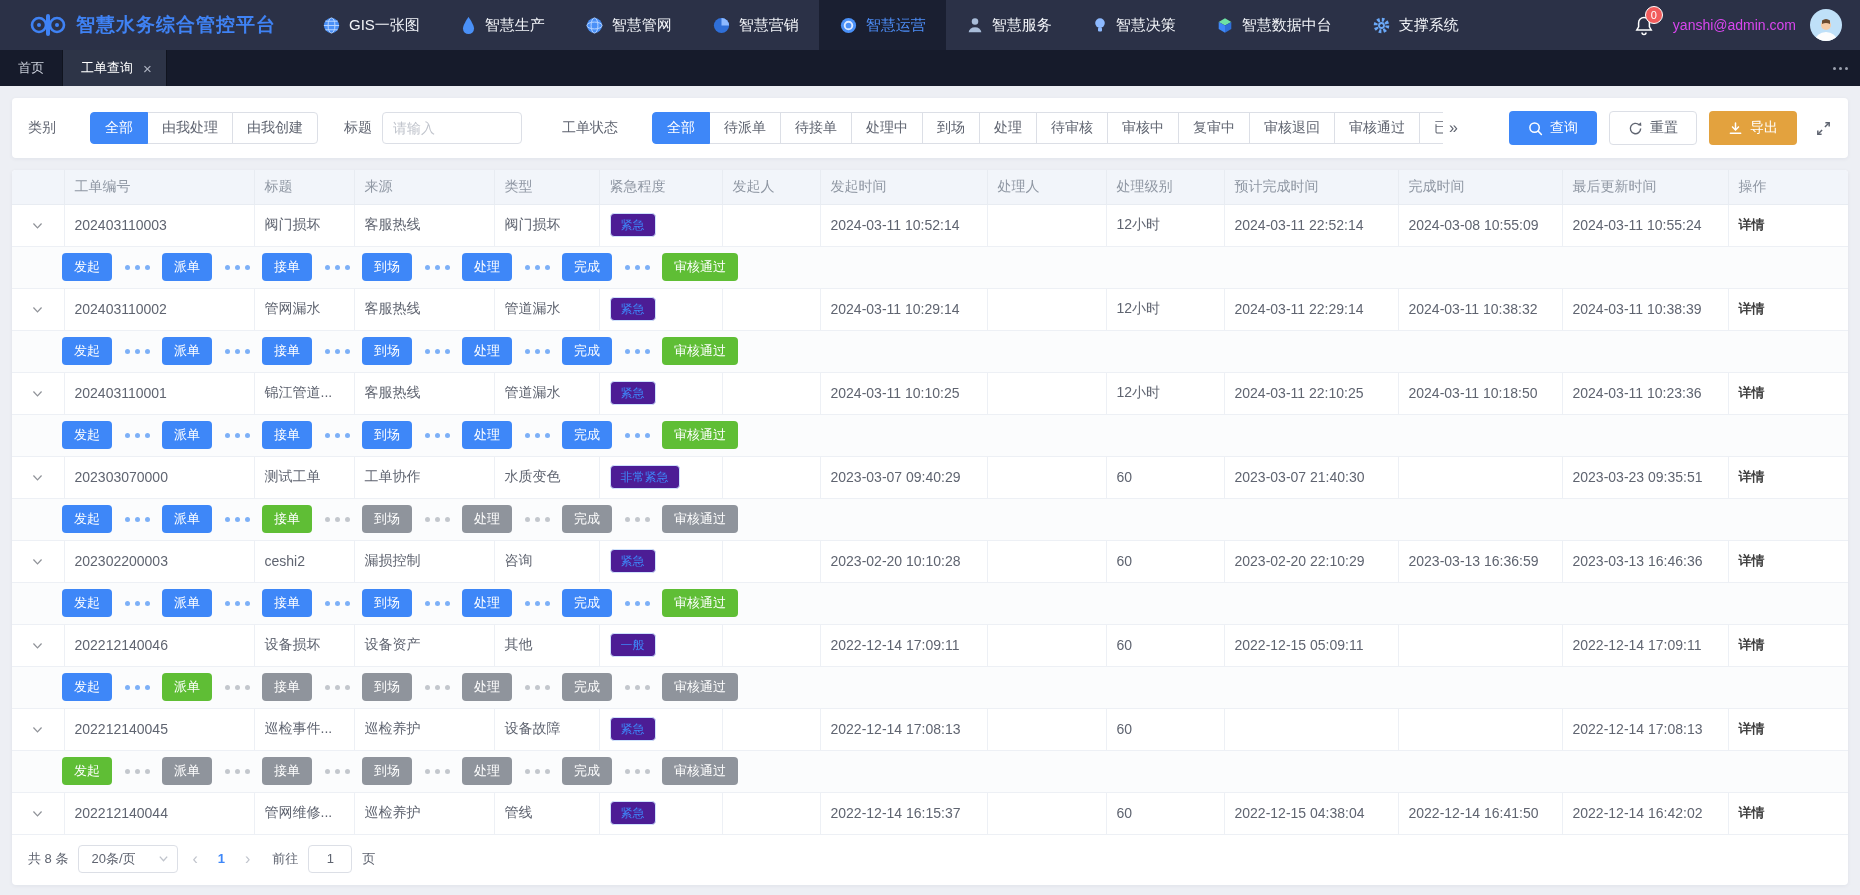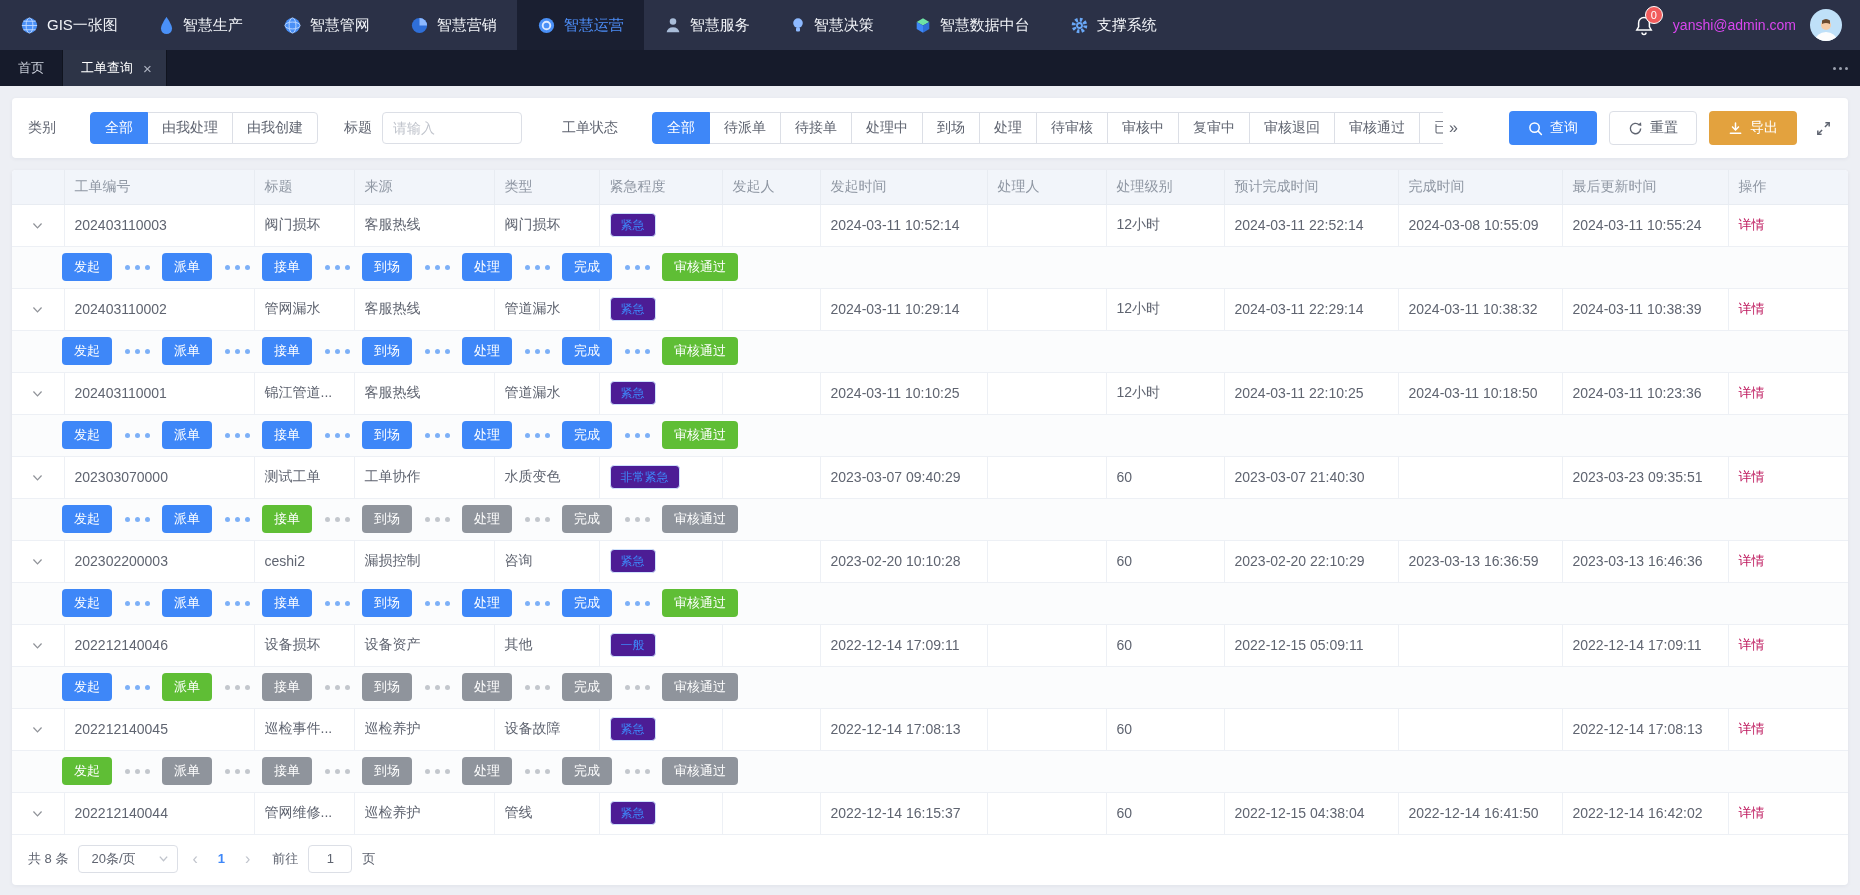--- a/index.html
+++ b/index.html
@@ -58,21 +58,21 @@
   thead th { height:34px; background:#f2f5fa; color:#8f97a3; font-size:14px; font-weight:normal; text-align:left;
     padding:0 10px; border-bottom:1px solid #e8ecf2; border-right:1px solid #e8ecf2; white-space:nowrap; overflow:hidden; }
   thead th:last-child { border-right:none; }
   tbody td { height:42px; font-size:14px; color:#5f6470; padding:0 10px; border-bottom:1px solid #edf0f5;
     border-right:1px solid #edf0f5; white-space:nowrap; overflow:hidden; }
   tbody td:last-child { border-right:none; }
   tbody tr.flow-row td { border-right:none; background:#fbfcfd; }
   .expand-icon { color:#909399; display:flex; justify-content:center; cursor:pointer; }
   .pill { display:inline-block; padding:4px 10px; font-size:12px; color:#3e87f8; background:#4c1d95;
     border:1px solid #cfe3fd; border-radius:4px; line-height:1.2; }
-  .detail-link { color:#be185d; font-size:13px; text-decoration:none; cursor:pointer; }
+  .detail-link { color:#404040; font-size:13px; text-decoration:none; cursor:pointer;font-weight:bold; }
   .flow-wrap { display:flex; align-items:center; padding-left:40px; }
   .step { display:inline-block; padding:5px 12px; border-radius:4px; color:#fff; font-size:13px; margin-right:10px; cursor:default; }
   .step.done { background:#3e87f8; }
   .step.active { background:#5fbe35; }
   .step.todo { background:#8f949c; }
   .dots { display:inline-flex; align-items:center; margin-right:10px; }
   .dots i { width:5px; height:5px; border-radius:50%; background:currentColor; display:inline-block; margin:0 2.5px; }
   .dots.blue { color:#7db0f7; }
   .dots.gray { color:#c3c7cd; }
 
@@ -82,20 +82,32 @@
     justify-content:space-between; padding:0 8px 0 12px; color:#5f6470; cursor:pointer; }
   .pg-arrow { color:#c0c4cc; font-size:16px; padding:0 4px; cursor:pointer; }
   .pg-num { color:#3e87f8; font-weight:bold; padding:0 6px; cursor:pointer; }
   .goto-input { width:44px; height:28px; border:1px solid #dcdfe6; border-radius:4px; text-align:center; font-size:13px;
     color:#5f6470; outline:none; font-family:inherit; }
 </style>
 </head>
 <body>
 
 <div class="topnav">
+  <div class="brand">
+    <span style="display:flex">
+      <svg width="36" height="26" viewBox="0 0 36 26" fill="none">
+        <circle cx="9" cy="13" r="7" stroke="#3f82f4" stroke-width="2.6"></circle>
+        <circle cx="27" cy="13" r="7" stroke="#3f82f4" stroke-width="2.6"></circle>
+        <rect x="16" y="2" width="4" height="22" rx="2" fill="#3f82f4"></rect>
+        <circle cx="9" cy="13" r="2" fill="#3f82f4"></circle>
+        <circle cx="27" cy="13" r="2" fill="#3f82f4"></circle>
+      </svg>
+    </span>
+    <span class="brand-title">智慧水务综合管控平台</span>
+  </div>
 
   <div class="nav-items">
     <div class="nav-item">
       <span class="nicon">
         <svg width="19" height="19" viewBox="0 0 20 20">
             <circle cx="10" cy="10" r="8" fill="#4a90f7"></circle>
             <ellipse cx="10" cy="10" rx="3.6" ry="8" fill="none" stroke="#bcd7ff" stroke-width="1"></ellipse>
             <path d="M2 10h16M3.5 5.5h13M3.5 14.5h13" stroke="#bcd7ff" stroke-width="1"></path>
           </svg>
       </span>

